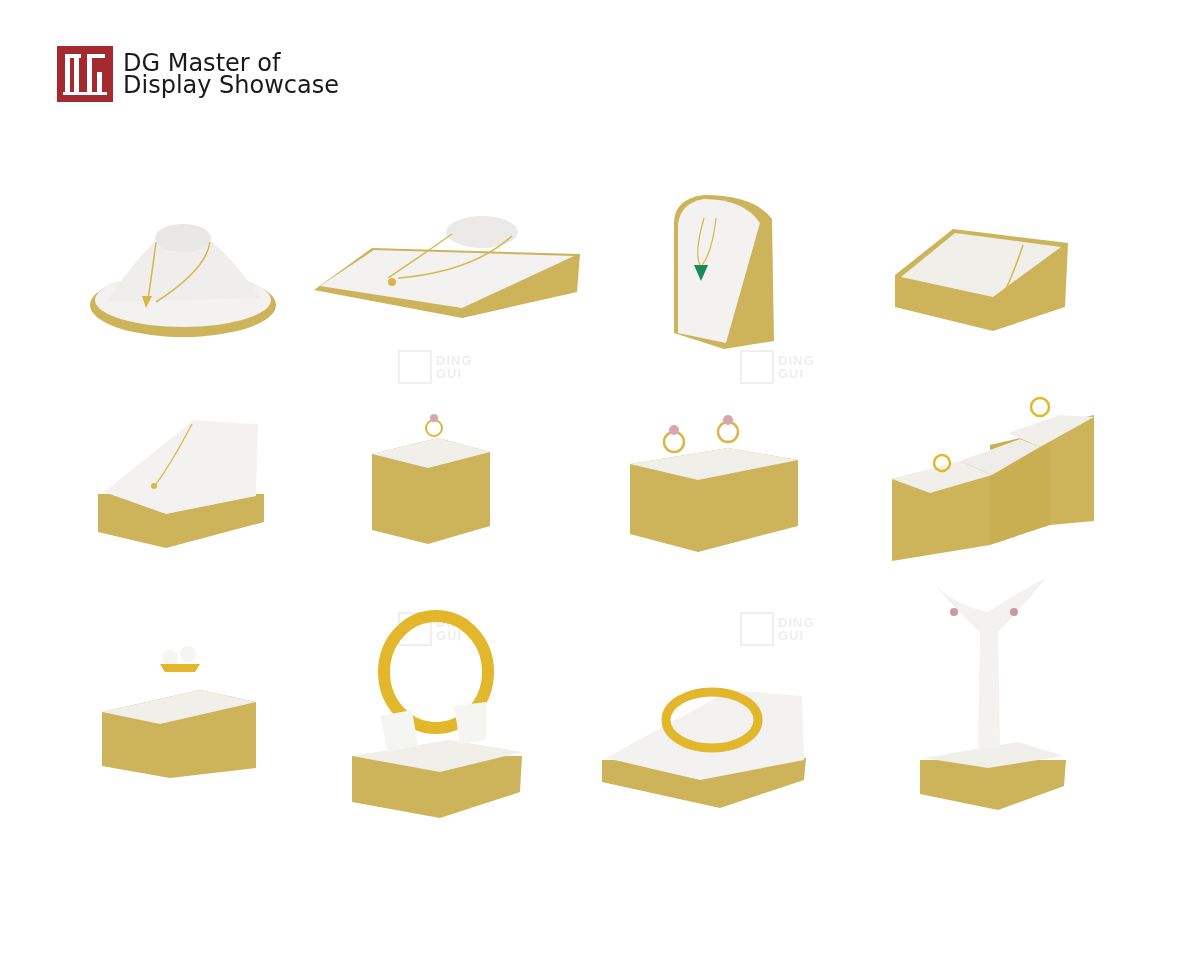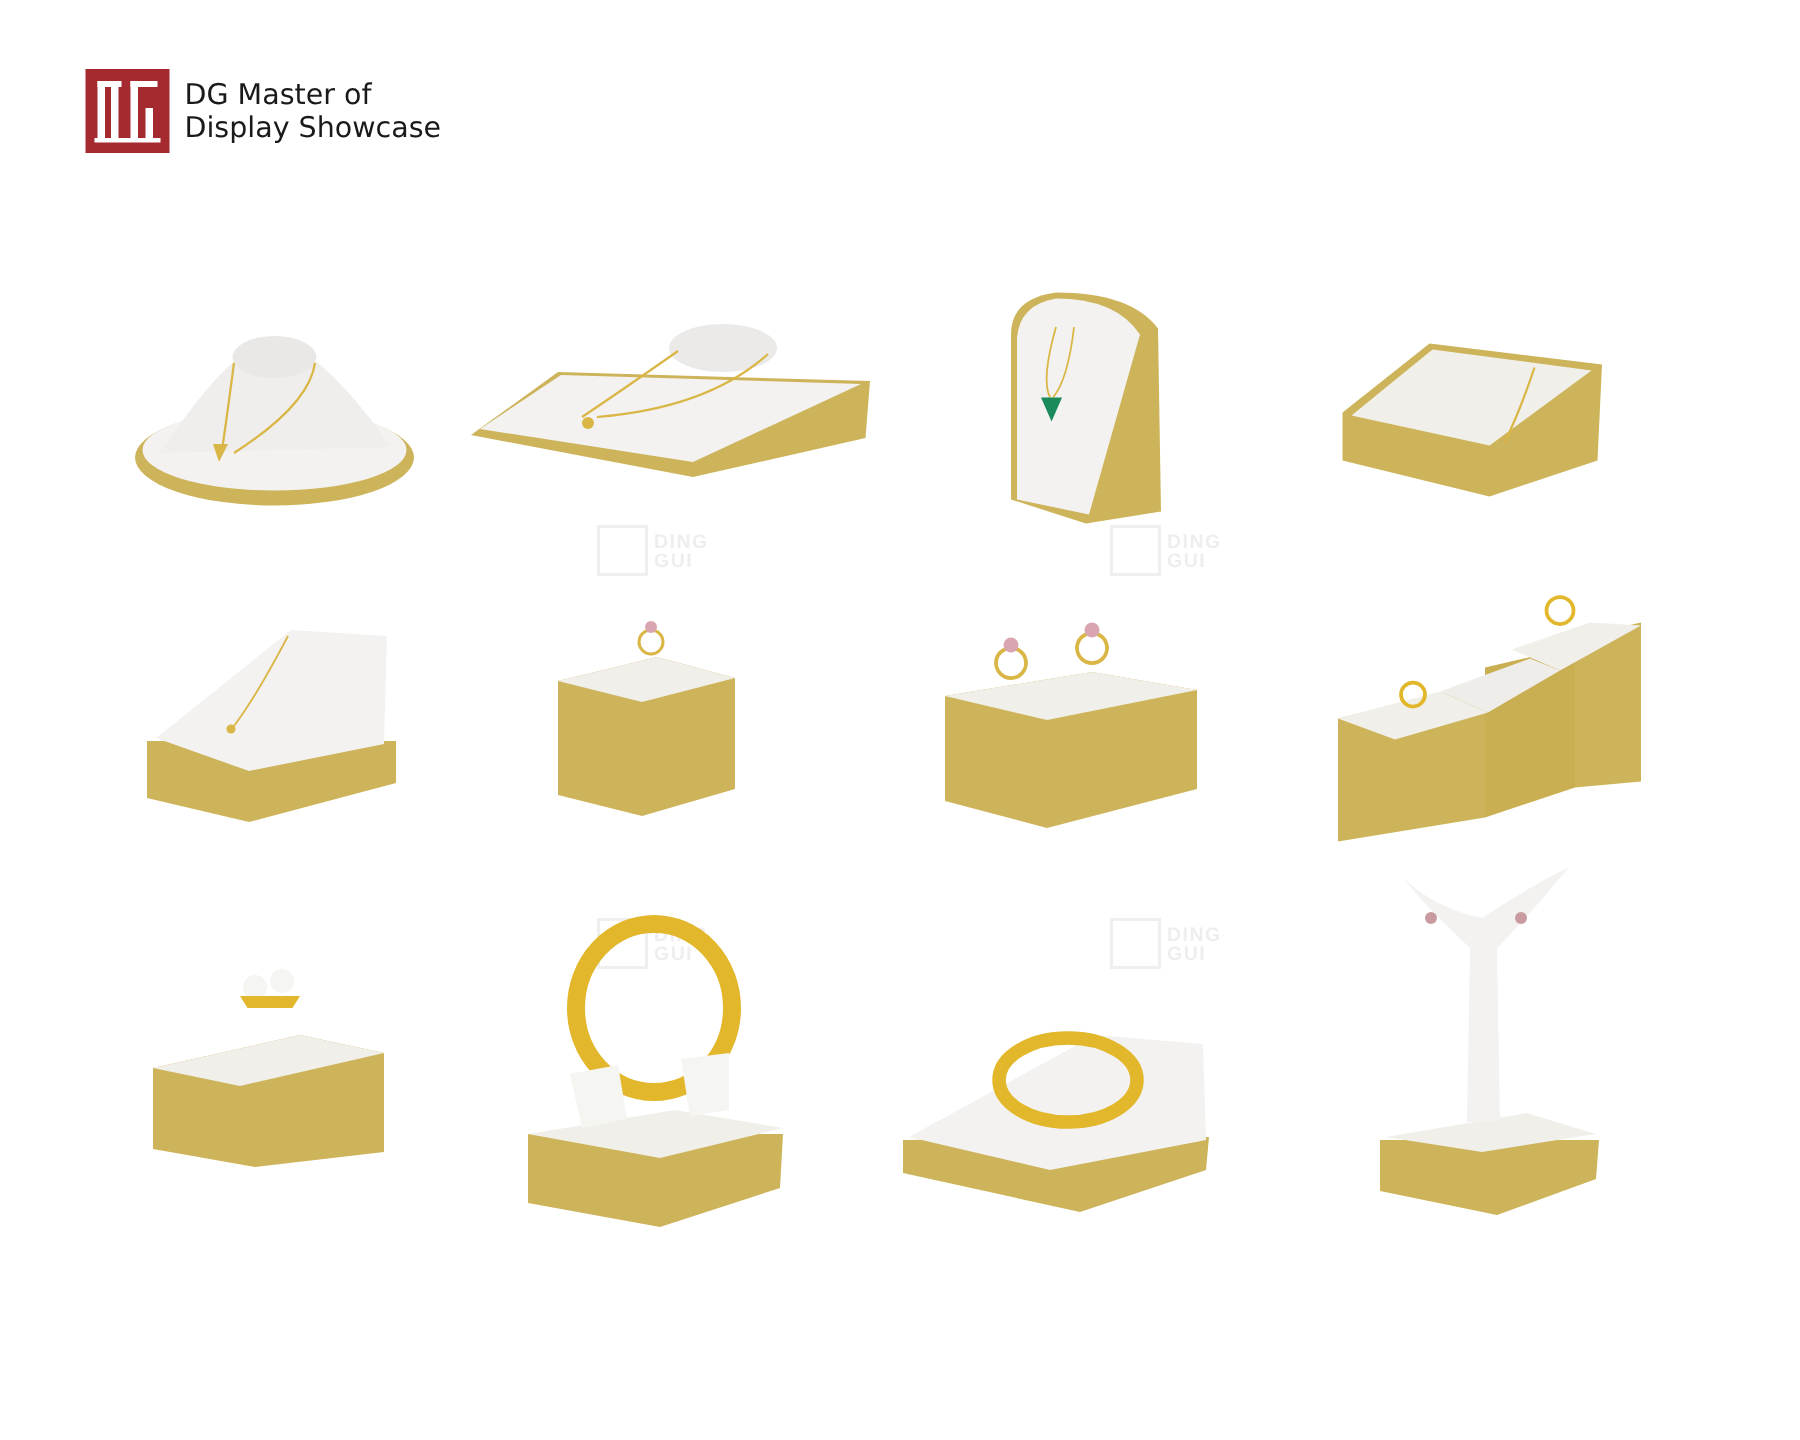--- a/index.html
+++ b/index.html
@@ -1,20 +1,20 @@
 <!DOCTYPE html>
 <html><head>
 <meta charset="utf-8">
 <style>
   html,body{margin:0;padding:0;background:#fff;}
   body{width:1200px;height:960px;position:relative;overflow:hidden;font-family:"Liberation Sans",sans-serif;}
   .logo{position:absolute;left:57px;top:46px;display:flex;align-items:center;}
   .logo-mark{width:56px;height:56px;background:#a52a2f;position:relative;}
   .logo-mark .bar{position:absolute;background:#fff;}
-  .logo-text{margin-left:10px;font-size:19px;line-height:22px;color:#1a1a1a;font-family:"DejaVu Sans",sans-serif;}
+  .logo-text{margin-left:10px;font-size:24px;line-height:22px;color:#1a1a1a;font-family:"DejaVu Sans",sans-serif;}
   .item{position:absolute;}
   .wm{position:absolute;color:#eeeeee;font-size:13px;font-weight:bold;line-height:13px;letter-spacing:1px;}
   .wm .box{display:inline-block;width:30px;height:30px;border:2px solid #efefef;vertical-align:middle;margin-right:4px;}
   .wm .txt{display:inline-block;vertical-align:middle;}
 </style>
 </head>
 <body>
 
 <div class="logo">
   <div class="logo-mark">

